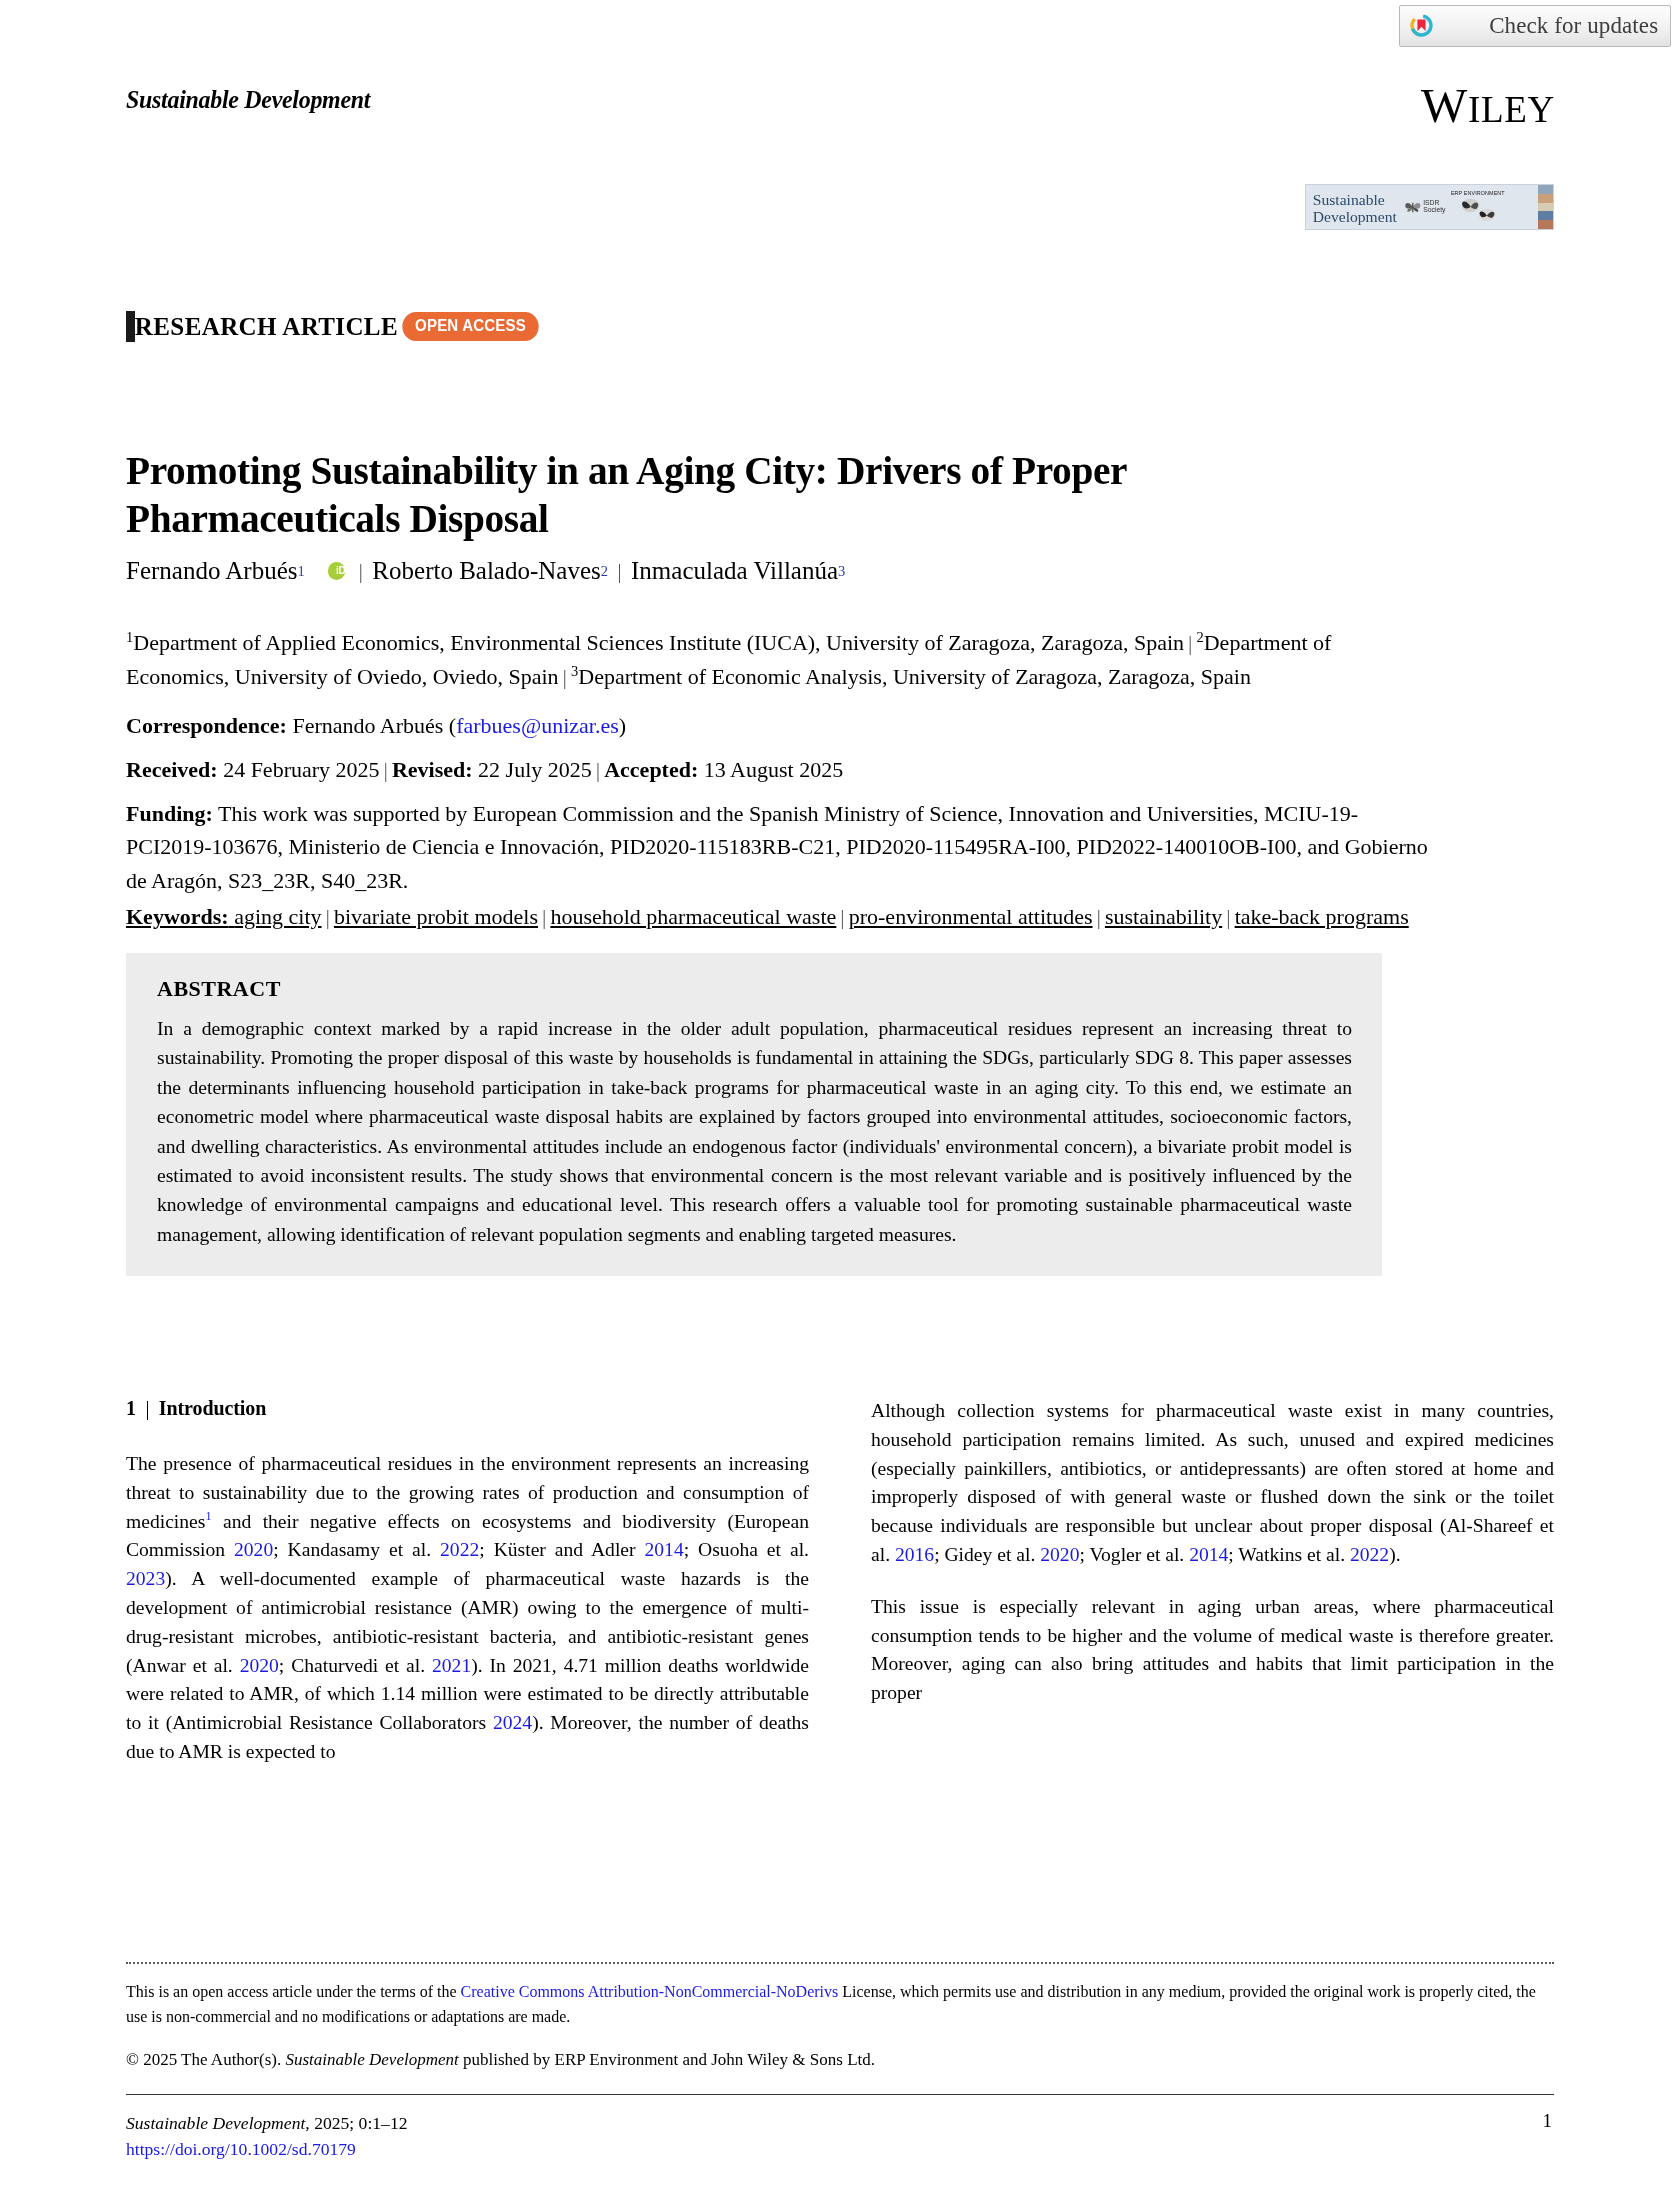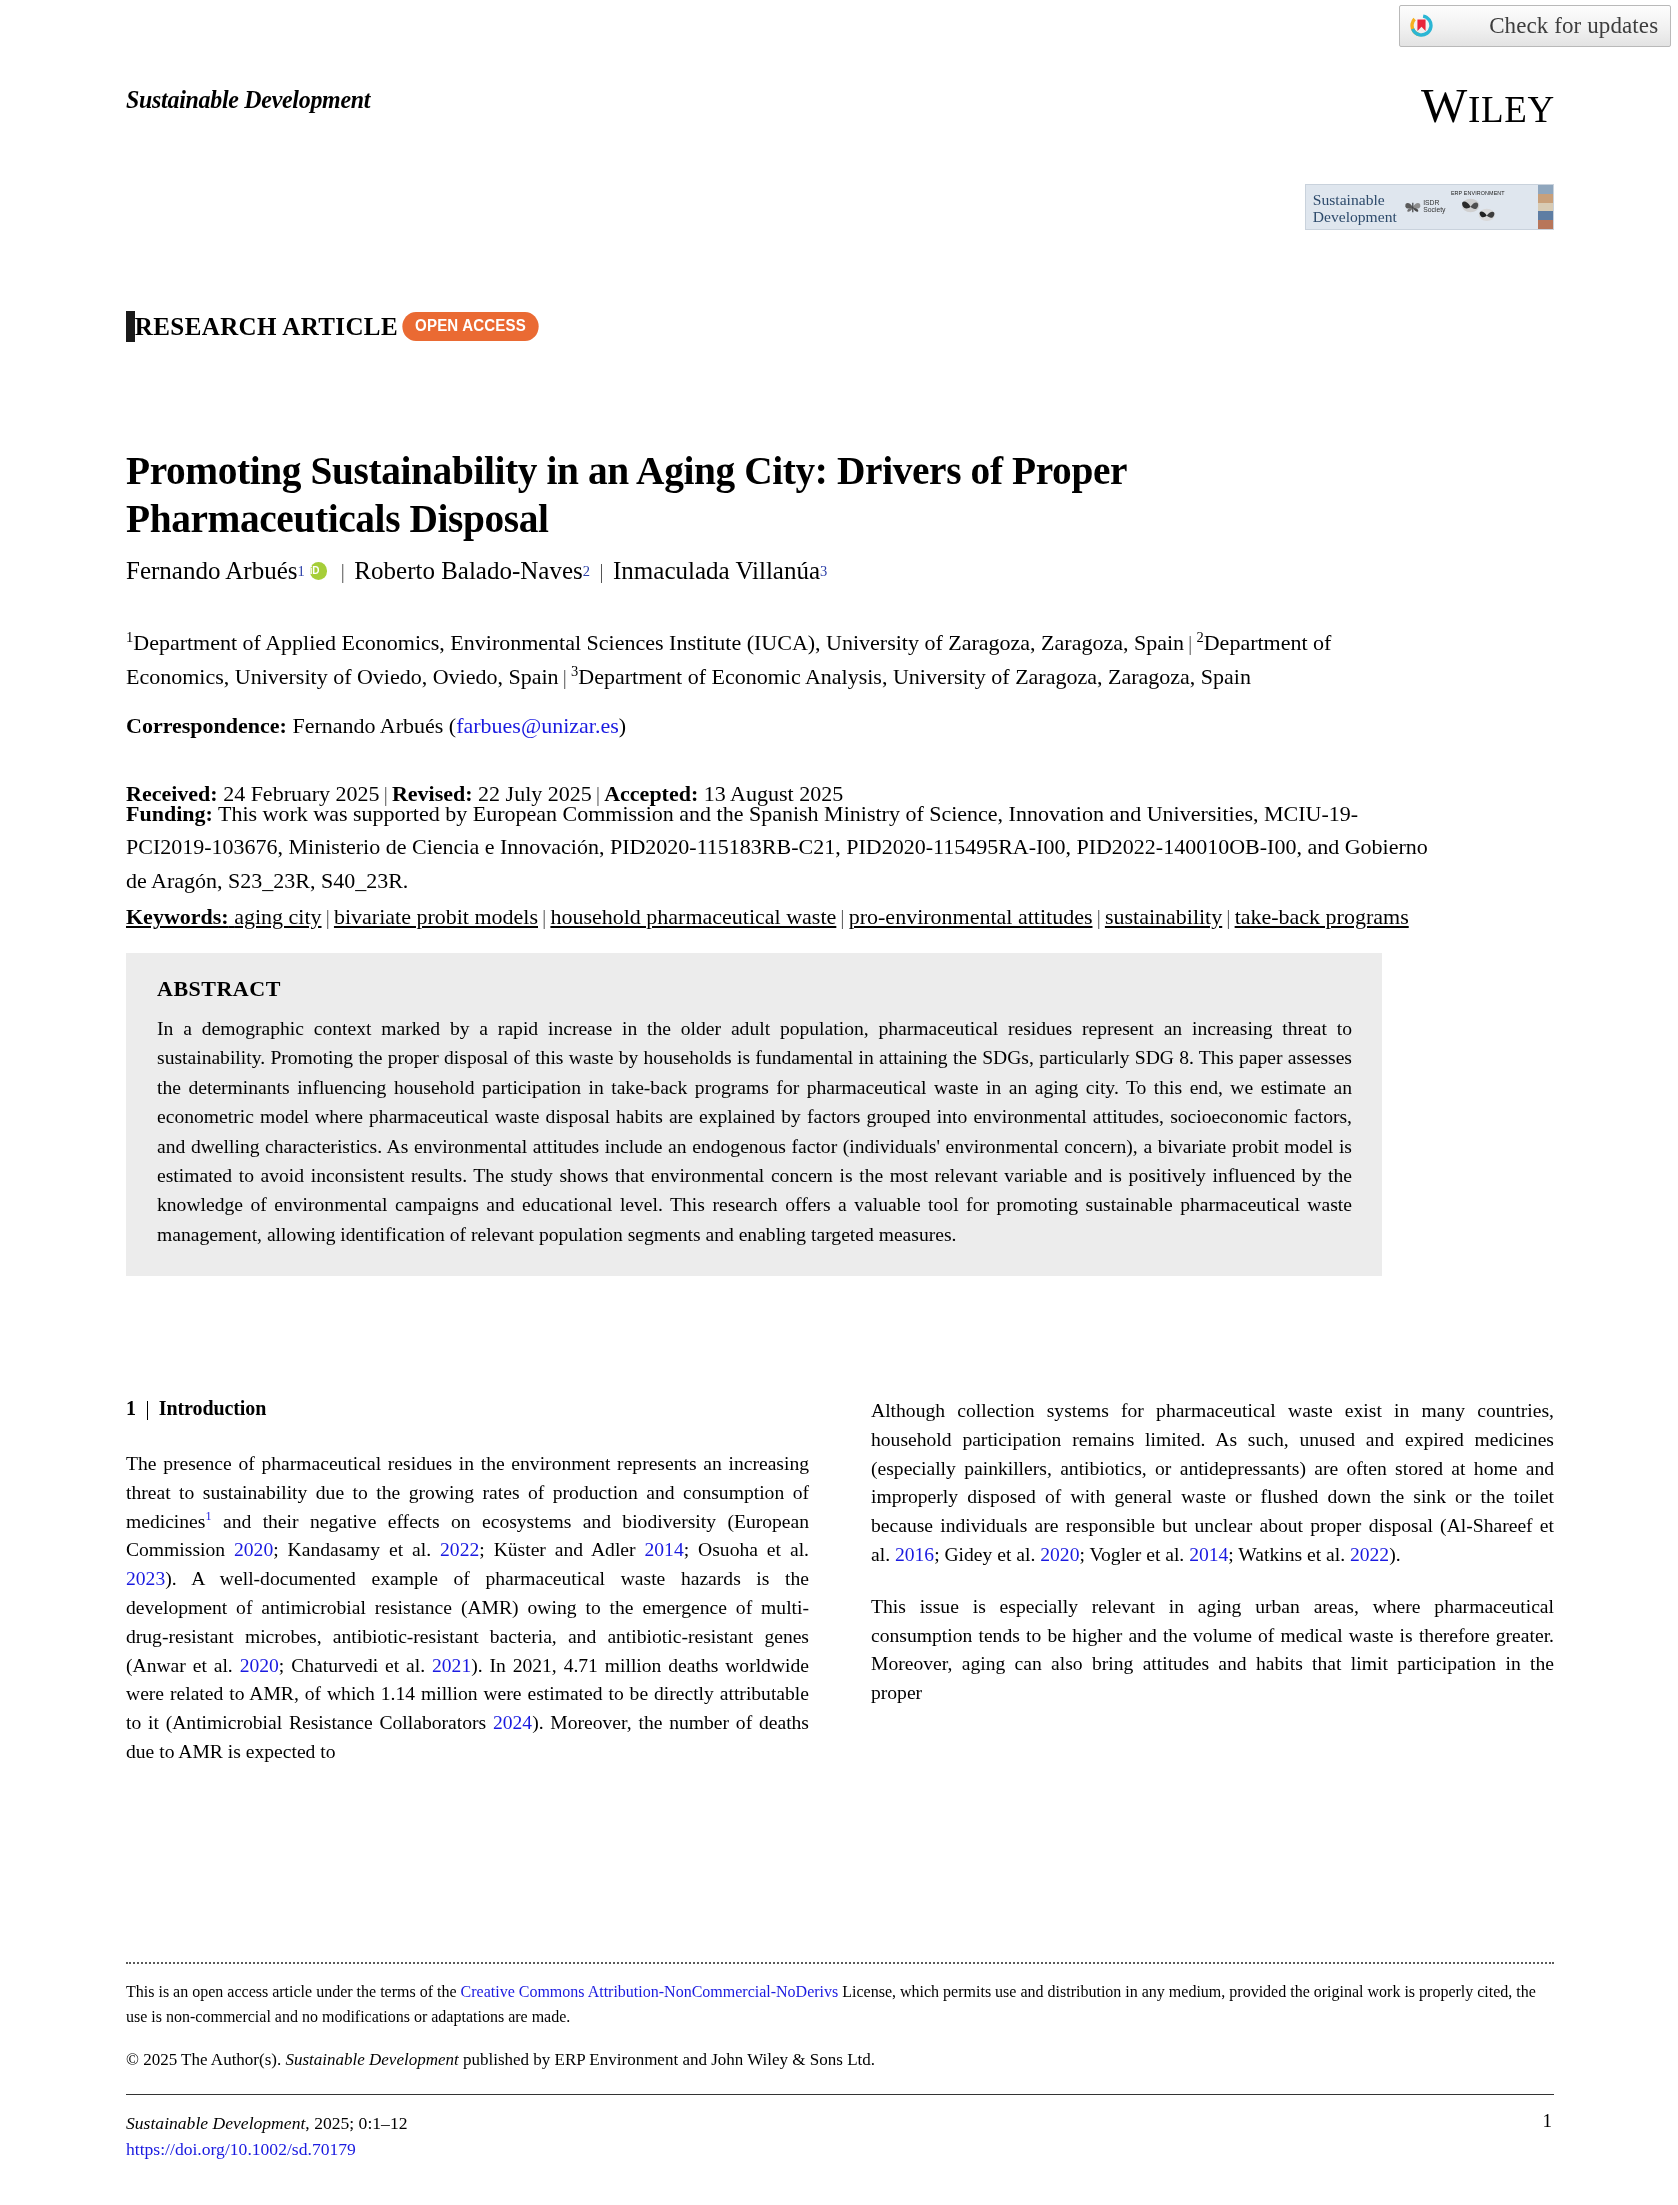--- a/index.html
+++ b/index.html
@@ -188,22 +188,22 @@
     display: inline-block;
     width: 17.6px;
     height: 17.6px;
     border-radius: 50%;
     background: #a6ce39;
     color: #ffffff;
     font-family: "Liberation Sans", sans-serif;
     font-weight: bold;
     font-size: 10px;
     line-height: 17.6px;
-    text-align: left;
-    margin: 0 4px 0 5px;
+    text-align: right;
+    margin: 0 4px 0 23px;
     letter-spacing: -0.3px;
   }
   .sep {
     color: #555;
     margin: 0 9.5px;
     font-size: 20px;
   }
 
   
   .meta {
@@ -211,21 +211,21 @@
     left: 126px;
     width: 1309px;
     font-size: 22px;
     line-height: 1.52;
     text-align: left;
   }
   .meta b { font-weight: bold; }
   .meta sup { font-size: 0.66em; vertical-align: super; }
   .affil { top: 626px; }
   .corr  { top: 709px; }
-  .dates { top: 753px; margin-top: 24px; }
+  .dates { top: 753px; }
   .fund  { top: 797px; }
   .keys  { top: 900px; text-decoration: underline; }
   .pipe { color: #666; padding: 0 4px; }
   a, .lnk {
     color: #1a1ae0;
     text-decoration: none;
   }
 
   
   .abstract {

